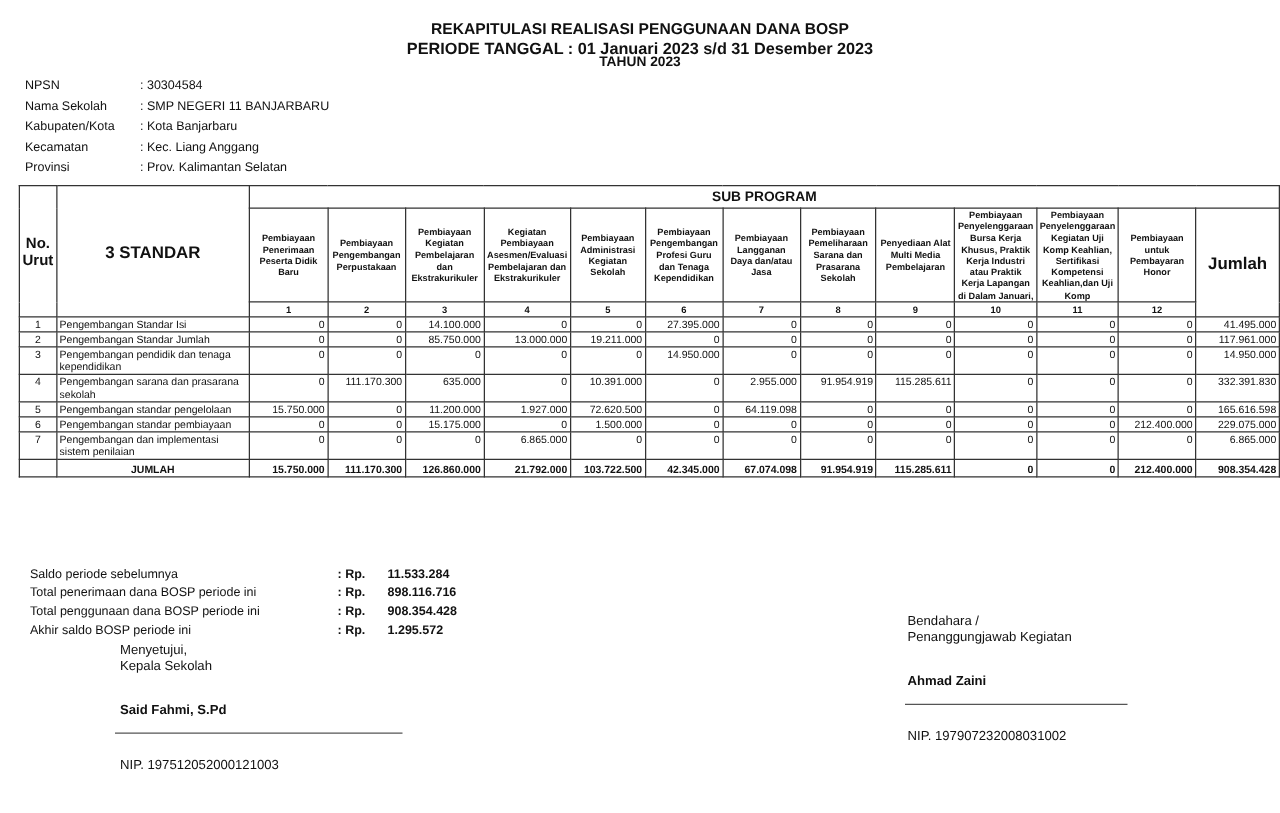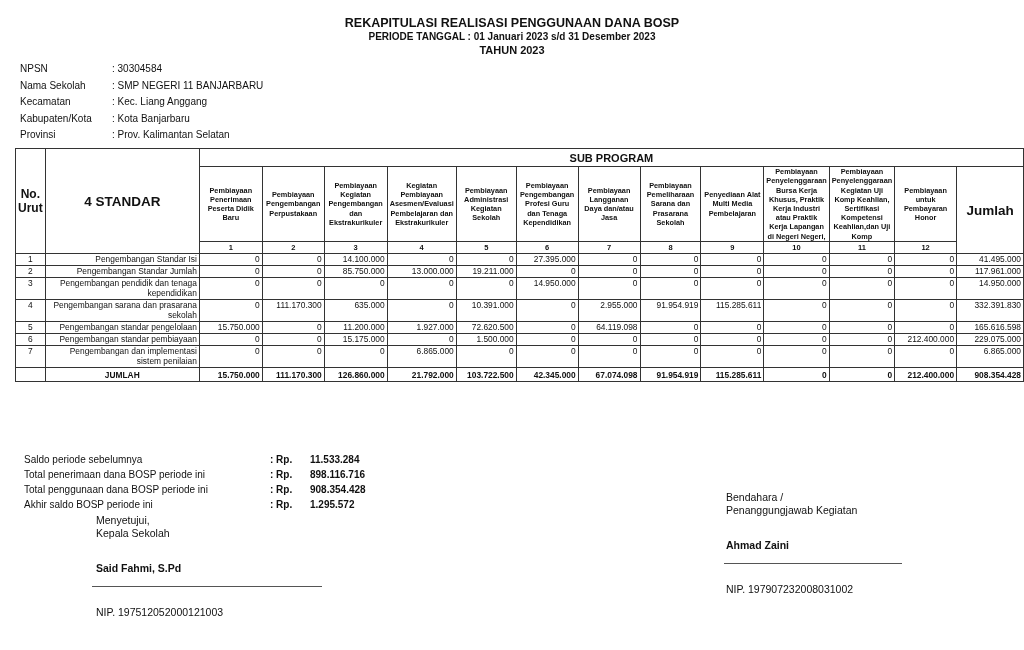--- a/index.html
+++ b/index.html
@@ -1,35 +1,35 @@
 <!DOCTYPE html>
 <html><head>
 <meta charset="utf-8">
 <style>
   html, body { margin:0; padding:0; background:#ffffff; }
   body { width:1024px; height:650px; position:relative; overflow:hidden; font-family:"Liberation Sans", sans-serif; color:#111; }
   .title { position:absolute; left:0; width:1024px; text-align:center; font-weight:bold; }
   .t1 { top:16px; font-size:12.5px; }
-  .t2 { top:31px; font-size:10px; }
+  .t2 { top:31px; font-size:13px; }
   .t3 { top:44px; font-size:11px; }
   .info { position:absolute; left:20px; top:63px; font-size:10px; }
   .info-row { height:16.5px; display:flex; }
   .info-label { width:92px; }
   .info-value { }
   table.rekap { position:absolute; left:15px; top:148px; border-collapse:collapse; table-layout:fixed; }
   table.rekap td, table.rekap th { border:1px solid #333; padding:0 2px; overflow:hidden; }
   th { font-weight:bold; }
   .hdr-sm { font-size:7.3px; line-height:9.2px; text-align:center; vertical-align:middle; }
   .hdr-num { font-size:7.5px; text-align:center; height:11px; }
   .hdr-sub { font-size:11px; text-align:center; height:17px; }
   .hdr-big { font-size:13.5px; text-align:center; vertical-align:middle; }
   .hdr-no { font-size:12px; text-align:center; vertical-align:middle; line-height:14px;margin-left:24px; }
   td.num { text-align:right; font-size:8.4px; vertical-align:top; padding-top:1px; }
   td.no { text-align:center; font-size:8.4px; vertical-align:top; padding-top:1px; }
-  td.std { text-align:right; font-size:8.4px; vertical-align:top; padding-top:1px; line-height:10px; }
+  td.std { text-align:left; font-size:8.4px; vertical-align:top; padding-top:1px; line-height:10px; }
   tr.r1 td { height:11px; }
   tr.r2 td { height:21px; }
   tr.total td { font-weight:bold; height:13px; vertical-align:middle; padding-top:0; }
   tr.total td.std { text-align:center; }
   .summary { position:absolute; left:24px; top:418px; font-size:10px;margin-top:36px; }
   .sum-row { display:flex; height:15px; }
   .sum-label { width:246px; }
   .sum-rp { width:40px; font-weight:bold; }
   .sum-val { font-weight:bold; }
   .sign { position:absolute; font-size:10.5px; }
@@ -50,26 +50,26 @@
 <div class="info">
   <div class="info-row">
     <span class="info-label">NPSN</span>
     <span class="info-value">: 30304584</span>
   </div>
   <div class="info-row">
     <span class="info-label">Nama Sekolah</span>
     <span class="info-value">: SMP NEGERI 11 BANJARBARU</span>
   </div>
   <div class="info-row">
+    <span class="info-label">Kabupaten/Kota</span>
+    <span class="info-value">: Kota Banjarbaru</span>
+  </div>
+  <div class="info-row">
     <span class="info-label">Kecamatan</span>
     <span class="info-value">: Kec. Liang Anggang</span>
-  </div>
-  <div class="info-row">
-    <span class="info-label">Kabupaten/Kota</span>
-    <span class="info-value">: Kota Banjarbaru</span>
   </div>
   <div class="info-row">
     <span class="info-label">Provinsi</span>
     <span class="info-value">: Prov. Kalimantan Selatan</span>
   </div>
 </div>
 
 <table class="rekap">
   <colgroup>
     <col style="width:28px">
@@ -84,34 +84,34 @@
       <col style="width:61px">
     <col style="width:63px">
       <col style="width:62px">
       <col style="width:62px">
       <col style="width:62px">
     <col style="width:67px">
   </colgroup>
   <thead id="thead">
     <tr>
       <th class="hdr-no" rowspan="3">No. Urut</th>
-      <th class="hdr-big" rowspan="3">4 STANDAR</th>
+      <th class="hdr-big" rowspan="3">3 STANDAR</th>
       <th class="hdr-sub" colspan="13">SUB PROGRAM</th>
     </tr>
     <tr id="hdr-labels" style="height:75px">
         <th class="hdr-sm">Pembiayaan Penerimaan Peserta Didik Baru</th>
         <th class="hdr-sm">Pembiayaan Pengembangan Perpustakaan</th>
-        <th class="hdr-sm">Pembiayaan Kegiatan Pengembangan dan Ekstrakurikuler</th>
+        <th class="hdr-sm">Pembiayaan Kegiatan Pembelajaran dan Ekstrakurikuler</th>
         <th class="hdr-sm">Kegiatan Pembiayaan Asesmen/Evaluasi Pembelajaran dan Ekstrakurikuler</th>
         <th class="hdr-sm">Pembiayaan Administrasi Kegiatan Sekolah</th>
         <th class="hdr-sm">Pembiayaan Pengembangan Profesi Guru dan Tenaga Kependidikan</th>
         <th class="hdr-sm">Pembiayaan Langganan Daya dan/atau Jasa</th>
         <th class="hdr-sm">Pembiayaan Pemeliharaan Sarana dan Prasarana Sekolah</th>
         <th class="hdr-sm">Penyediaan Alat Multi Media Pembelajaran</th>
-        <th class="hdr-sm">Pembiayaan Penyelenggaraan Bursa Kerja Khusus, Praktik Kerja Industri atau Praktik Kerja Lapangan di Negeri Negeri,</th>
+        <th class="hdr-sm">Pembiayaan Penyelenggaraan Bursa Kerja Khusus, Praktik Kerja Industri atau Praktik Kerja Lapangan di Dalam Januari,</th>
         <th class="hdr-sm">Pembiayaan Penyelenggaraan Kegiatan Uji Komp Keahlian, Sertifikasi Kompetensi Keahlian,dan Uji Komp</th>
         <th class="hdr-sm">Pembiayaan untuk Pembayaran Honor</th>
         <th class="hdr-big" rowspan="2">Jumlah</th>
       </tr>
     <tr id="hdr-nums">
         <th class="hdr-num">1</th>
         <th class="hdr-num">2</th>
         <th class="hdr-num">3</th>
         <th class="hdr-num">4</th>
         <th class="hdr-num">5</th>

